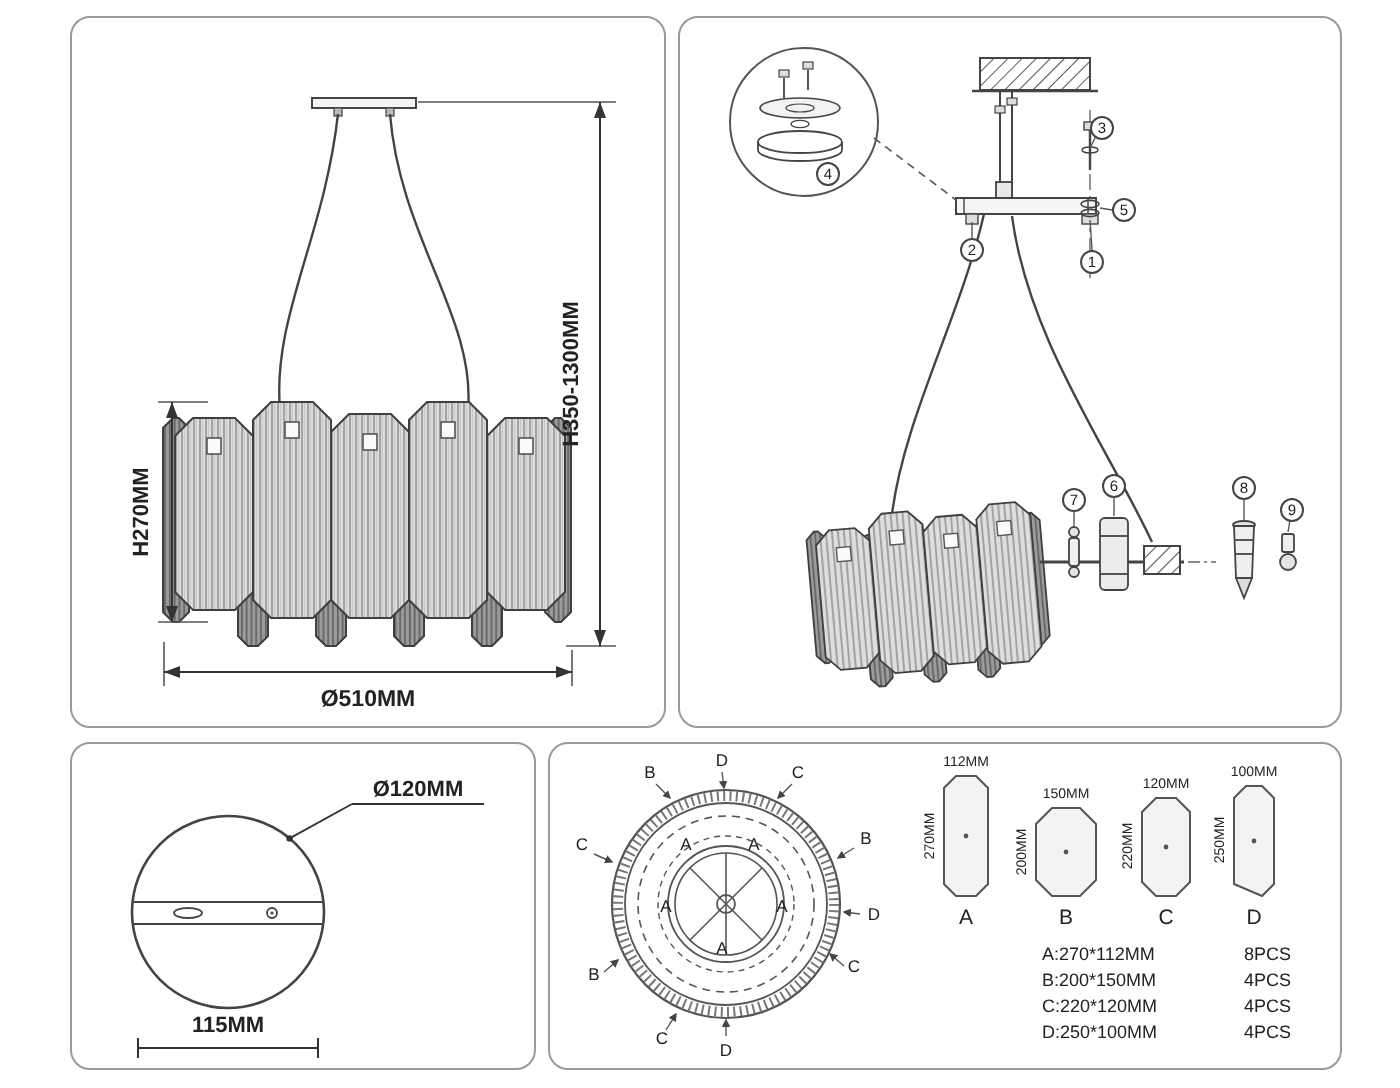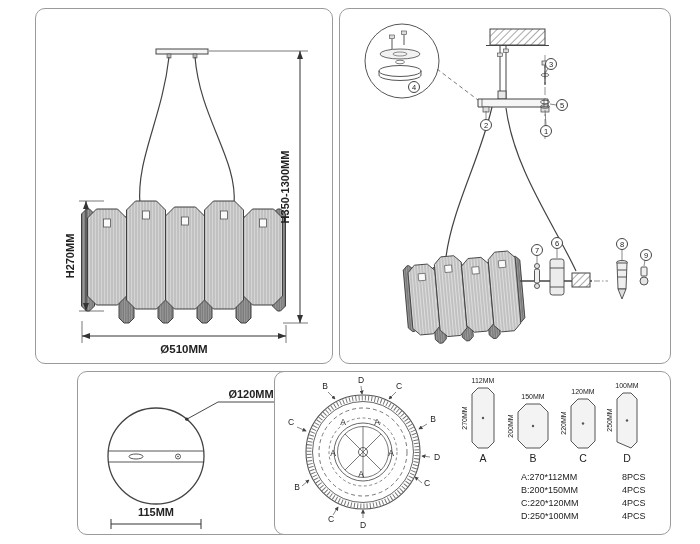--- a/index.html
+++ b/index.html
@@ -1,21 +1,21 @@
 <!DOCTYPE html>
 <html><head>
 <meta charset="utf-8">
 <style>
   html,body{margin:0;padding:0;background:#fff;}
   body{width:700px;height:544px;font-family:"Liberation Sans",sans-serif;}
   .page{position:relative;width:700px;height:544px;background:#fff;}
   .panel{position:absolute;border:1px solid #9a9a9a;border-radius:10px;background:#fff;overflow:hidden;}
   #p1{left:35px;top:8px;width:296px;height:354px;}
   #p2{left:339px;top:8px;width:330px;height:354px;}
-  #p3{left:35px;top:371px;width:231px;height:162px;margin-left:42px;}
+  #p3{left:35px;top:371px;width:231px;height:162px;}
   #p4{left:274px;top:371px;width:395px;height:162px;}
   svg{display:block;}
   text{fill:#222;}
 </style>
 </head>
 <body>
 
 <div class="page">
 
   <div class="panel" id="p1">

